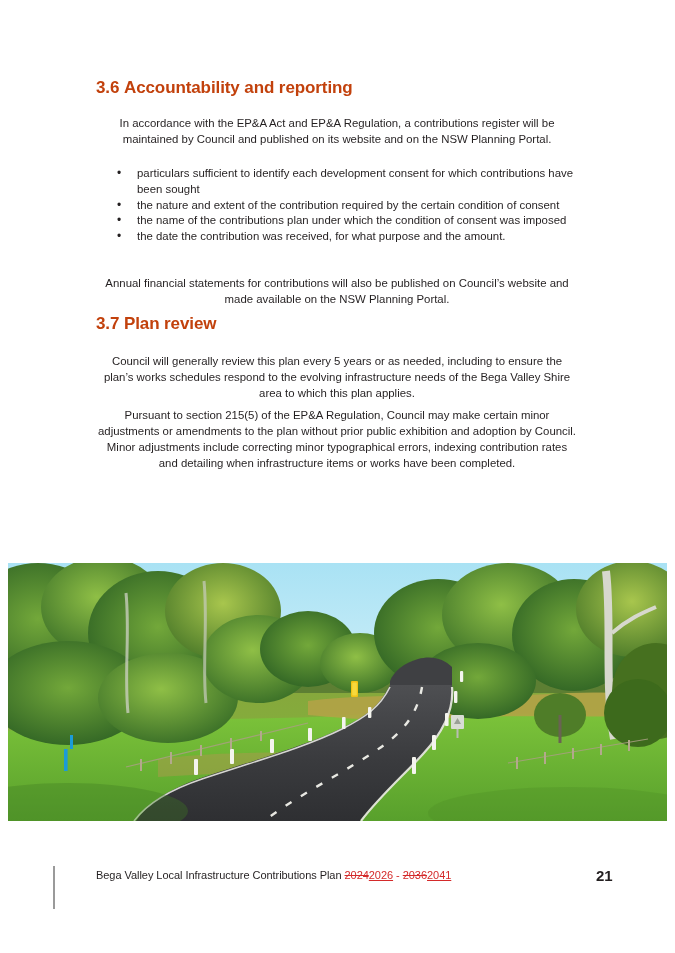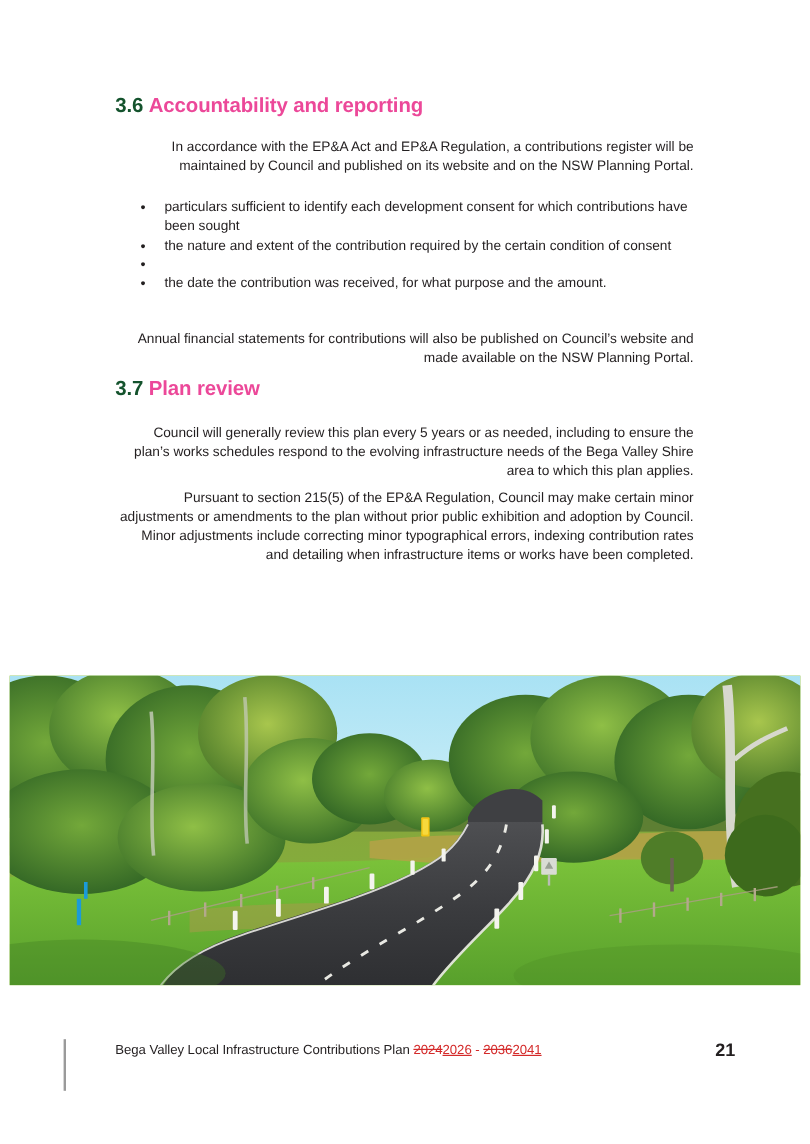--- a/index.html
+++ b/index.html
@@ -26,39 +26,39 @@
   .heading {
     position: absolute;
     left: 96px;
     font-size: 17px;
     font-weight: 700;
     letter-spacing: -0.1px;
     white-space: nowrap;
     line-height: 1.1;
   }
   .heading .num {
-    color: #14532d;
+    color: #c2410c;
     text-align: center;
   }
   .heading .ttl {
-    color: #ec4899;
+    color: #c2410c;
     font-weight: 600;
   }
   #h36 { top: 79px; }
   #h37 { top: 315px; }
 
   
   .para {
     position: absolute;
     left: 96px;
     width: 482px;
     font-size: 11.4px;
     line-height: 15.8px;
     color: #231f20;
-    text-align: right;
+    text-align: center;
     font-family: "Liberation Sans", sans-serif;
   }
 
   #p1 { top: 105px; }
   #p2 { top: 145px; }
   #p3 { top: 265px; }
   #p4 { top: 343px; }
   #p5 { top: 397px; }
   #p6 { top: 462px; }
 
@@ -163,20 +163,21 @@
     <li>
       <span class="dot">•</span>
       <span>particulars sufficient to identify each development consent for which contributions have been sought</span>
     </li>
     <li>
       <span class="dot">•</span>
       <span>the nature and extent of the contribution required by the certain condition of consent</span>
     </li>
     <li>
       <span class="dot">•</span>
+      <span>the name of the contributions plan under which the condition of consent was imposed</span>
     </li>
     <li>
       <span class="dot">•</span>
       <span>the date the contribution was received, for what purpose and the amount.</span>
     </li>
   </ul>
 
   <p class="para" id="p3">Annual financial statements for contributions will also be published on Council’s website and made available on the NSW Planning Portal.</p>
 
   <div class="heading" id="h37">

